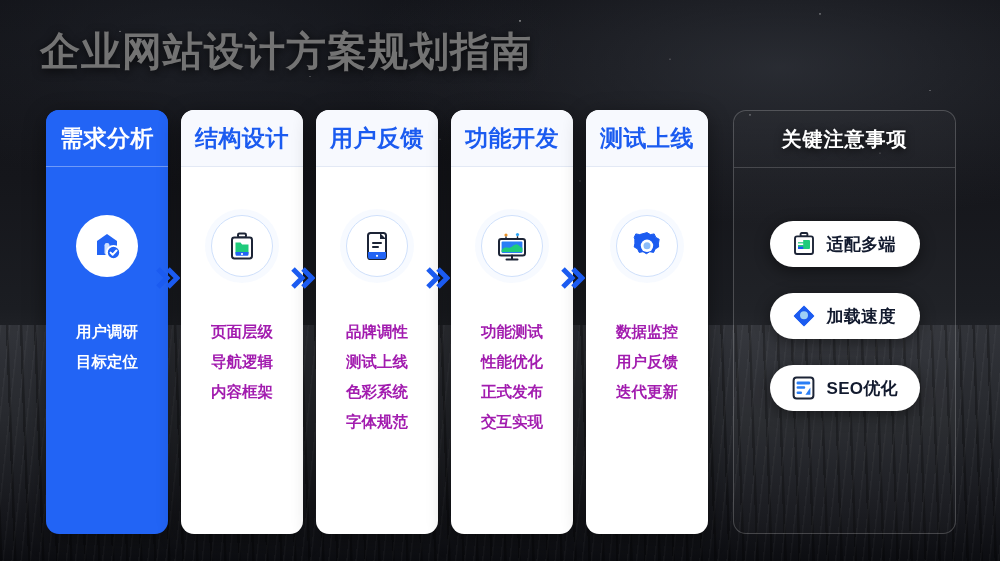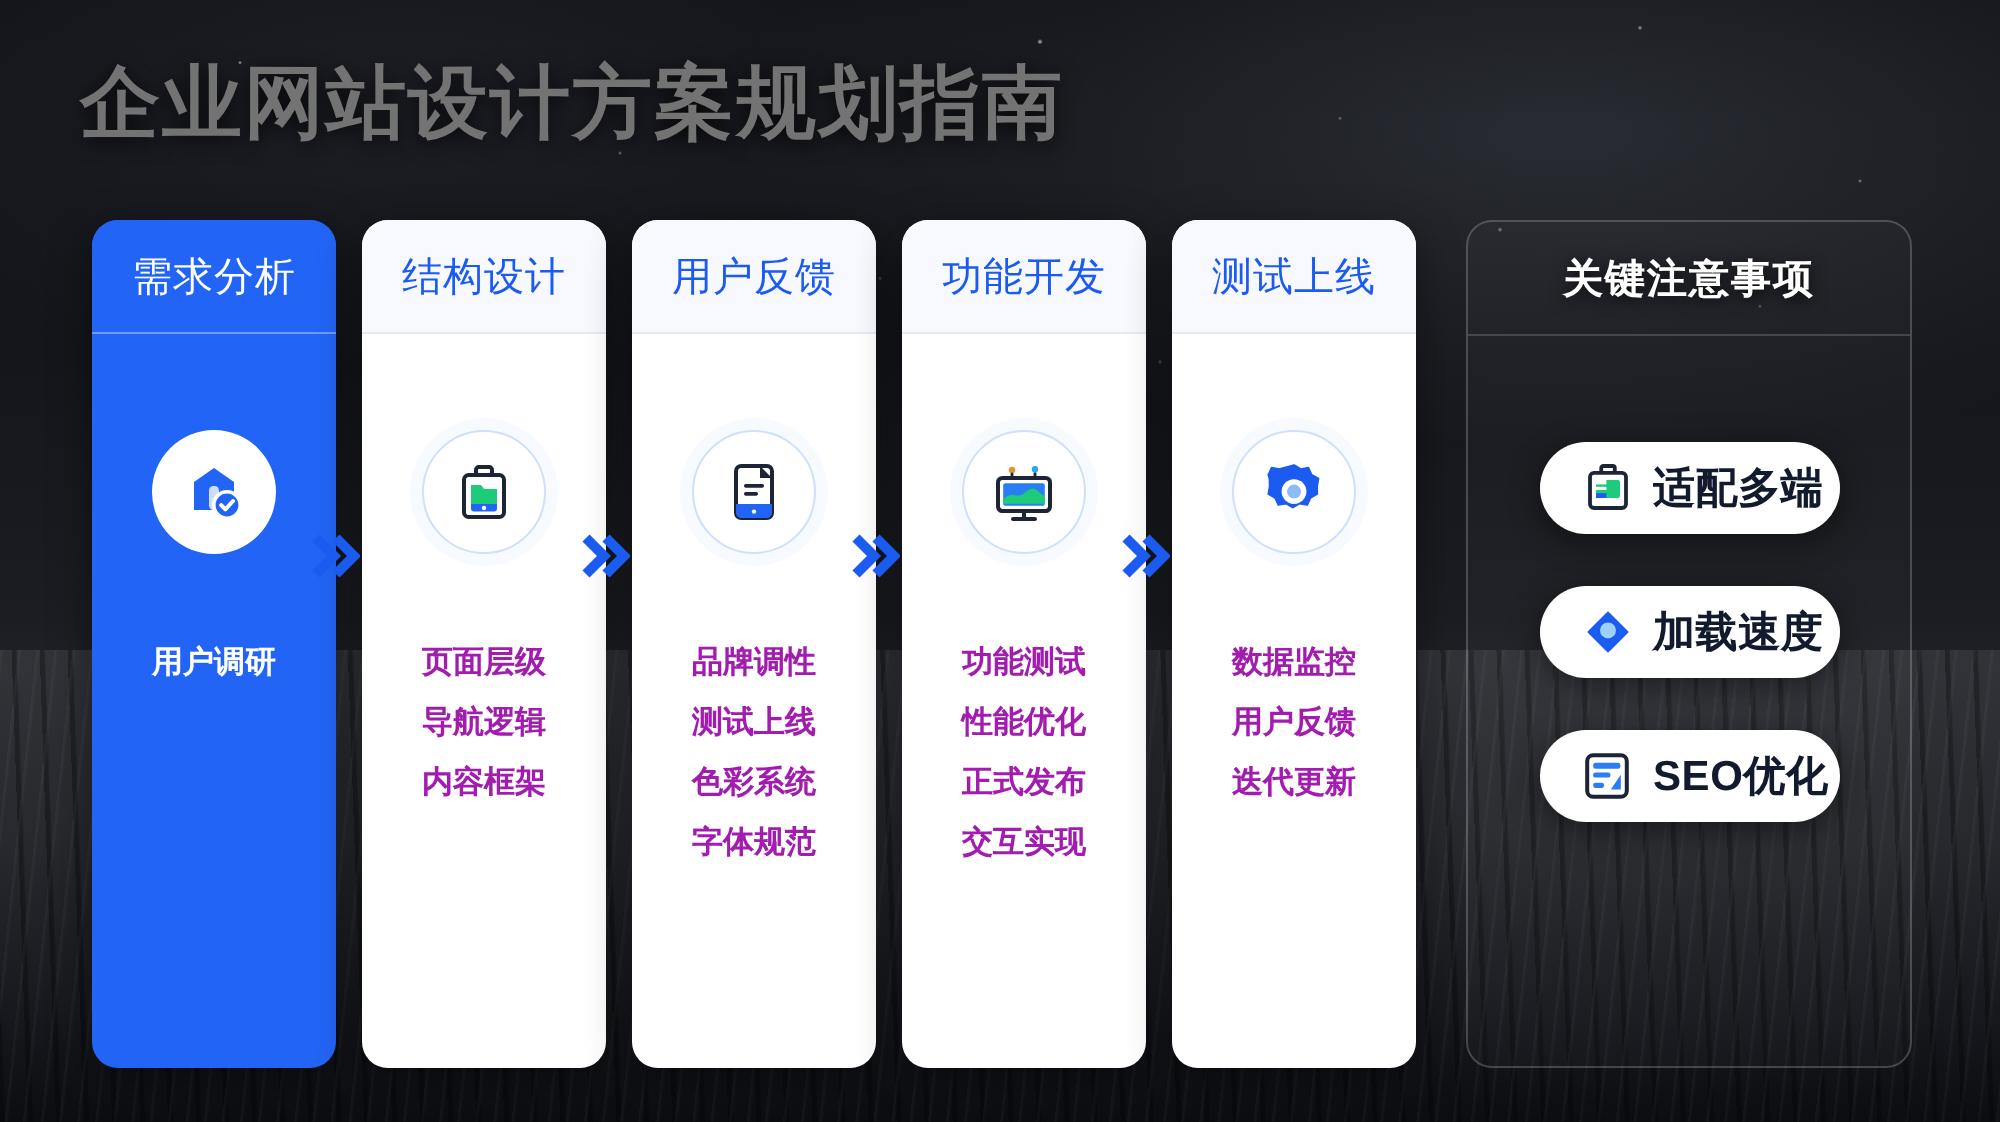--- a/index.html
+++ b/index.html
@@ -64,21 +64,21 @@
   }
   .card + .card { margin-left:13px; }
   .card.active { background:#2264f5; }
   .card-head {
     width:100%; height:57px;
     background:#f7f9fe;
     display:flex; align-items:center; justify-content:center;
     border-bottom:1px solid #e3e9f5;
   }
   .card.active .card-head { background:#2264f5; border-bottom:1px solid rgba(255,255,255,.35); }
-  .card-title { font-size:20px; font-weight:400; color:#1b5bf0; letter-spacing:.5px; }
+  .card-title { font-size:23px; font-weight:700; color:#1b5bf0; letter-spacing:.5px; }
   .card.active .card-title { color:#ffffff; }
 
   .icon-wrap {
     margin-top:48px;
     width:62px; height:62px; border-radius:50%;
     display:flex; align-items:center; justify-content:center;
     background:#ffffff; border:1px solid #cfe0fb;
     box-shadow:0 0 0 6px rgba(210,228,255,.18);
   }
   .card.active .icon-wrap { border:none; box-shadow:none; }
@@ -114,21 +114,21 @@
     text-shadow:0 2px 8px rgba(0,0,0,.75);
   }
   .pills { width:100%; padding-top:53px; display:flex; flex-direction:column; align-items:center; gap:26px; }
   .pill {
     width:150px; height:46px; border-radius:23px;
     background:#ffffff;
     display:flex; align-items:center; gap:11px;
     padding-left:22px;
     box-shadow:0 4px 16px rgba(0,0,0,.45);
   }
-  .pill-label { font-size:21px; font-weight:700; color:#121a2e; letter-spacing:.3px; }
+  .pill-label { font-size:17px; font-weight:700; color:#121a2e; letter-spacing:.3px; }
   .pill-icon { width:24px; height:24px; flex:0 0 24px; display:flex; align-items:center; justify-content:center; }
 </style>
 </head>
 <body>
 
 <div class="bg"></div>
 <div class="bg-stars"></div>
 <div class="bg-rock"></div>
 
 <div class="title">企业网站设计方案规划指南</div>
@@ -141,20 +141,21 @@
       <div class="icon-wrap">
         <svg width="34" height="34" viewBox="0 0 34 34">
         <path d="M17 5 L27 12 L27 26 L7 26 L7 12 Z" fill="#2264f5"></path>
         <rect x="14.5" y="14" width="5" height="12" rx="2.2" fill="#cfe0ff"></rect>
         <circle cx="23.5" cy="23.5" r="6.6" fill="#2264f5" stroke="#ffffff" stroke-width="1.8"></circle>
         <path d="M20.6 23.6 L22.7 25.7 L26.5 21.5" stroke="#ffffff" stroke-width="2" fill="none" stroke-linecap="round" stroke-linejoin="round"></path>
       </svg>
       </div>
       <div class="items">
         <div class="item">用户调研</div>
+        <div class="item">目标定位</div>
       </div>
     </div>
     <div class="card">
       <div class="card-head">
         <div class="card-title">结构设计</div>
       </div>
       <div class="icon-wrap">
         <svg width="32" height="32" viewBox="0 0 32 32">
         <rect x="12" y="3.5" width="8" height="4" rx="1.4" fill="none" stroke="#1c2436" stroke-width="2"></rect>
         <rect x="6" y="7.5" width="20" height="21" rx="2.4" fill="#ffffff" stroke="#1c2436" stroke-width="2"></rect>

